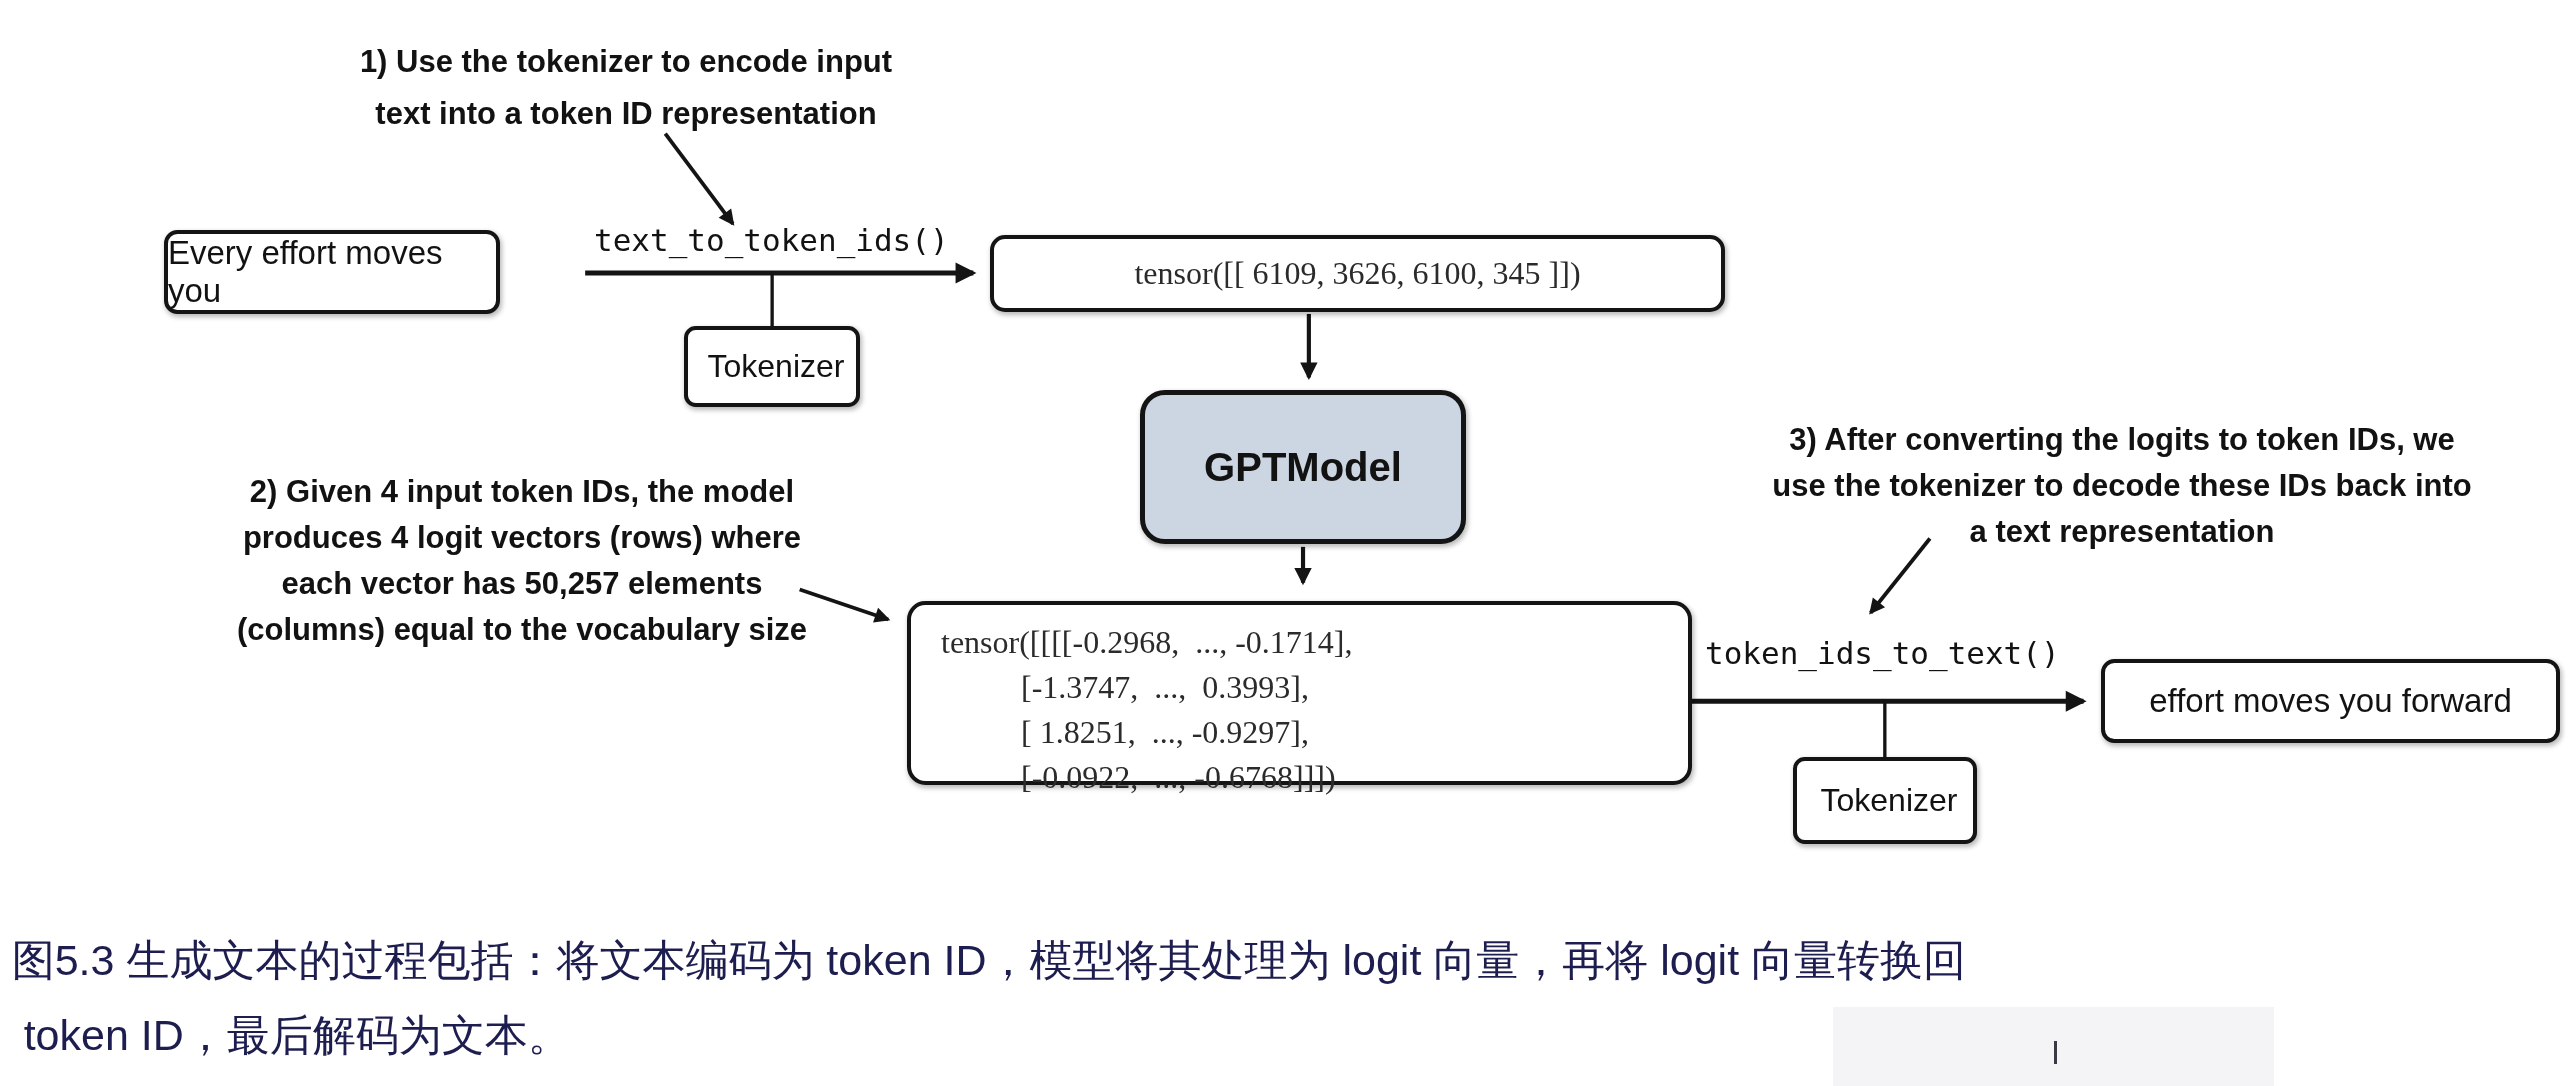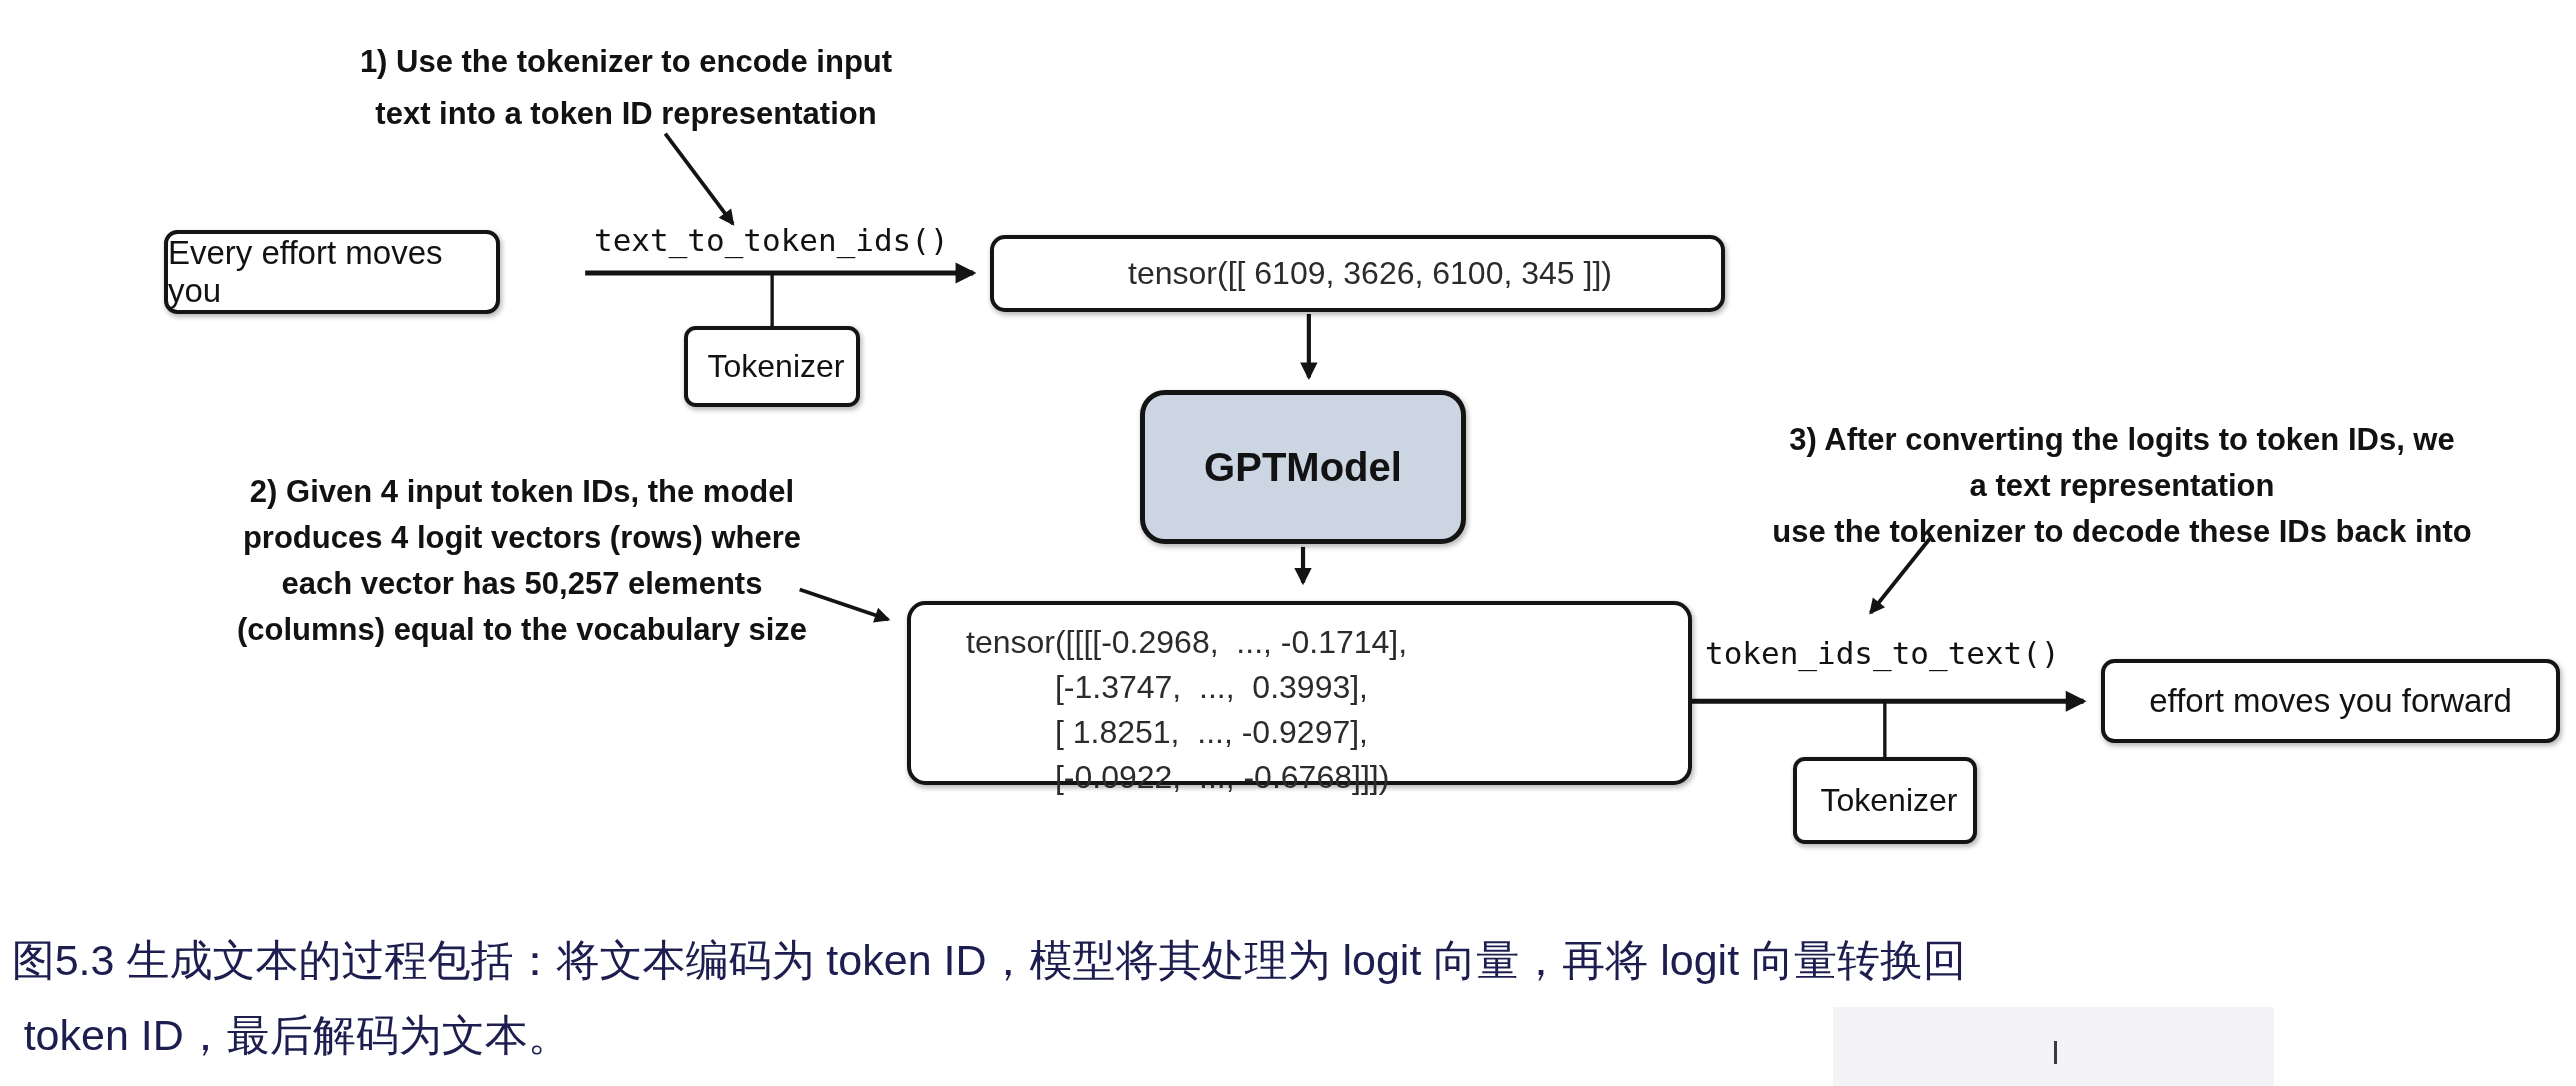--- a/index.html
+++ b/index.html
@@ -8,21 +8,21 @@
   .abs{position:absolute;}
   .pre{white-space:pre;}
   .ann{font-weight:bold;color:#121212;text-align:center;font-size:31px;}
   .ann.s1{line-height:52px;}
   .ann.s23{line-height:46px;}
   .node{position:absolute;box-sizing:border-box;border:4.2px solid var(--diagram-stroke,#141414);
         background:#ffffff;border-radius:13.4px;display:flex;align-items:center;justify-content:center;
         box-shadow:1.7px 2.5px 5.8px rgba(0,0,0,0.28);color:#121212;}
   .sans40{font-size:33px;}
   .sans36{font-size:32px;padding-left:8px;}
-  .mono{font-family:Liberation Sans, sans-serif;padding-left:25px;}
+  .mono{font-family:Liberation Serif, serif;}
   .mono38{font-size:32px;color:#2b2b2b;}
   .fnlabel{font-family:"DejaVu Sans Mono",monospace;font-weight:normal;font-size:31px;color:#121212;}
   .gpt{background:var(--model-fill,#cbd6e2);border-radius:25px;border-width:5px;
        font-weight:bold;font-size:40px;}
   .logits-text{line-height:45px;}
   .caption{color:var(--caption-text,#1d1d4f);font-size:43px;line-height:75px;}
   svg.overlay{position:absolute;left:0;top:0;}
   .caret{position:absolute;background:#3a3a44;}
   .artifact{position:absolute;background:#f4f4f6;}
 </style>
@@ -83,22 +83,22 @@
     <div class="mono mono38 logits-text">
       <div class="pre">tensor([[[[-0.2968,  ..., -0.1714],</div>
       <div class="pre">          [-1.3747,  ...,  0.3993],</div>
       <div class="pre">          [ 1.8251,  ..., -0.9297],</div>
       <div class="pre">          [-0.0922,  ..., -0.6768]]])</div>
     </div>
   </div>
 
   <div class="abs ann s23" style="left:1763px;top:417px;width:718px;">
     <div>3) After converting the logits to token IDs, we</div>
+    <div>use the tokenizer to decode these IDs back into</div>
     <div>a text representation</div>
-    <div>use the tokenizer to decode these IDs back into</div>
   </div>
 
   <div class="abs fnlabel" style="left:1705px;top:635px;">token_ids_to_text()</div>
 
   <div class="node sans40" style="left:2101px;top:659px;width:459px;height:84px;">
     <span>effort moves you forward</span>
   </div>
 
   <div class="node sans36" style="left:1793px;top:757px;width:184px;height:87px;border-radius:11.7px;">
     <span>Tokenizer</span>

